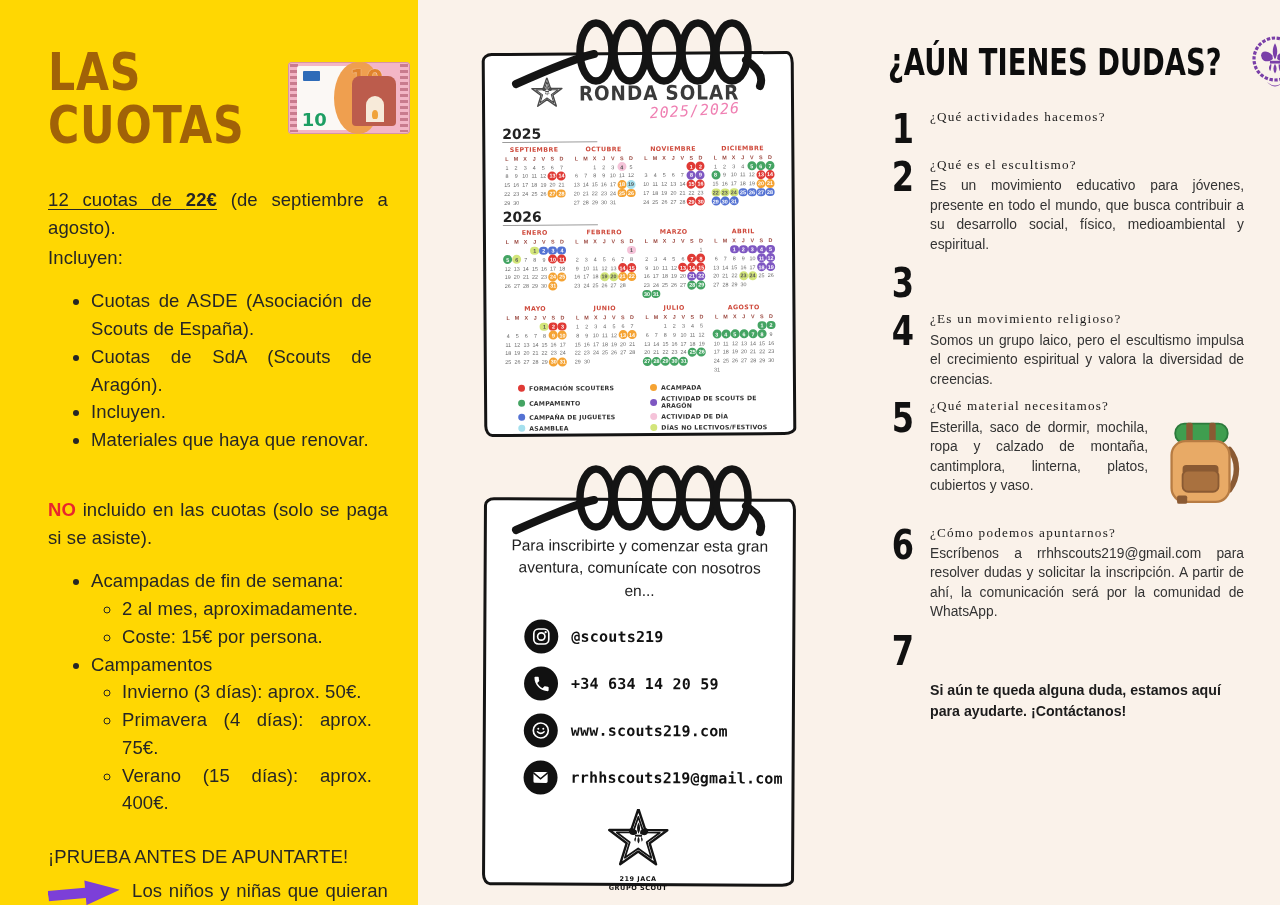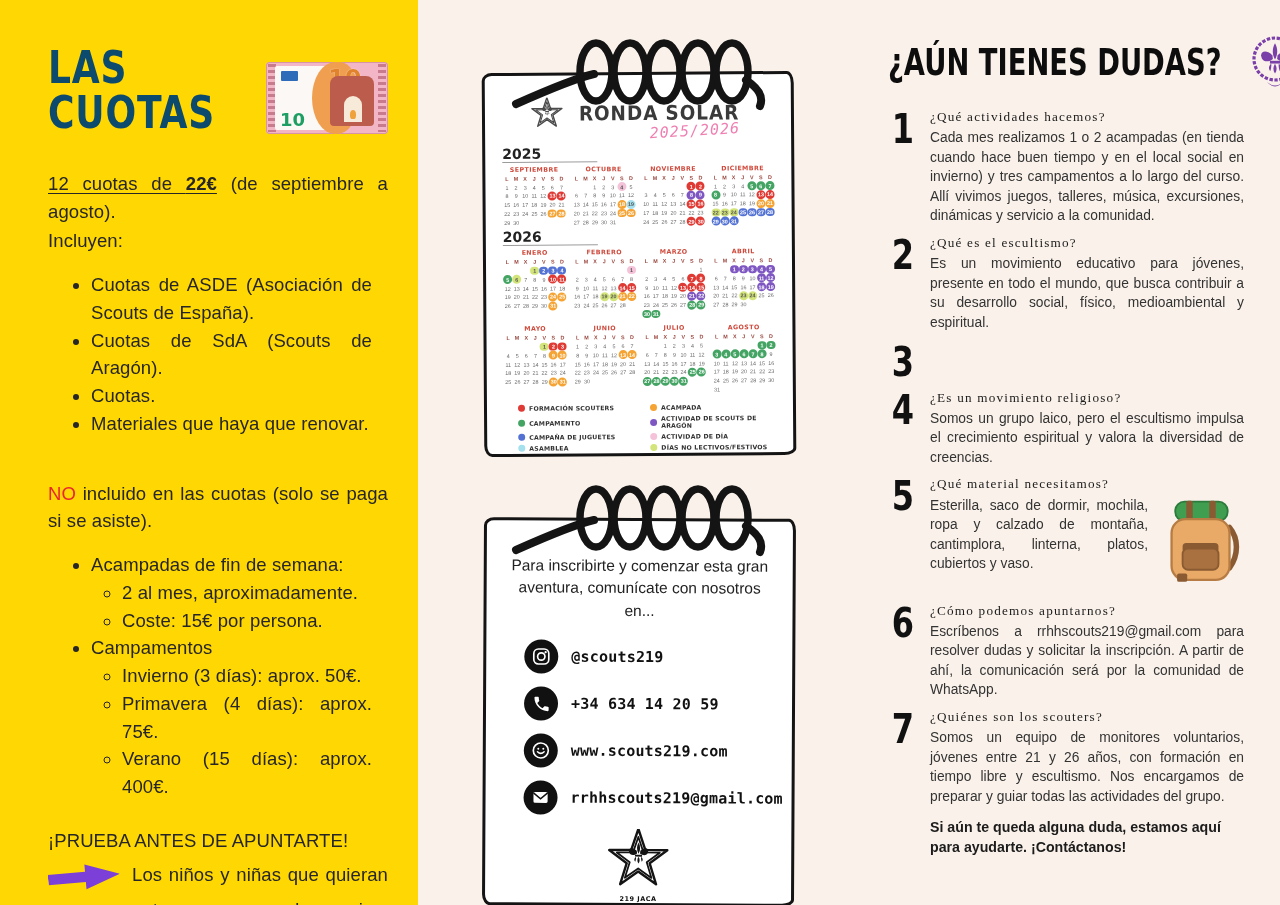--- a/index.html
+++ b/index.html
@@ -8,48 +8,48 @@
     --calred:#cf4a3c;
   }
   *{box-sizing:border-box;margin:0;padding:0}
   html,body{margin:0;padding:0;background:#888}
   body{font-family:"Liberation Sans",sans-serif}
   .page{width:1280px;height:905px;display:flex;overflow:hidden;background:var(--cream);position:relative;margin:0 auto}
 
   
   .left{width:418px;flex:none;background:var(--yellow);padding:46px 30px 0 48px;color:var(--body)}
   .title-row{display:flex;align-items:flex-start;justify-content:space-between;margin-bottom:34px}
-  .big-title{font-family:"DejaVu Sans",sans-serif;font-weight:800;font-size:44px;line-height:1.02;color:#0c4a6e;letter-spacing:1px}
+  .big-title{font-family:"DejaVu Sans",sans-serif;font-weight:800;font-size:52px;line-height:1.02;color:#a16207;letter-spacing:1px}
   .big-title span{display:block;transform:scaleX(.82);transform-origin:left center;white-space:nowrap}
   .banknote{position:relative;width:122px;height:72px;background:#f3b6c6;border-radius:4px;margin-top:16px;flex:none;overflow:hidden;box-shadow:0 0 0 1px #d794a6 inset}
   .bn-white{position:absolute;left:9px;top:4px;width:52px;height:64px;background:#fbf8f5;border-radius:2px}
   .bn-blue{position:absolute;left:15px;top:9px;width:17px;height:10px;background:#2e6bb8;border-radius:1px}
   .bn-green10{position:absolute;left:14px;bottom:4px;font-weight:700;font-size:18px;color:#1d9e63;font-family:"DejaVu Sans",sans-serif}
   .bn-orange{position:absolute;left:46px;top:0;width:46px;height:72px;background:#ef9f4f;border-radius:50% 40% 45% 50%}
   .bn-10{position:absolute;left:62px;top:3px;font-weight:800;font-size:24px;color:#e0832c;font-family:"DejaVu Sans",sans-serif;text-shadow:0 0 1px #fff}
   .bn-arch{position:absolute;right:14px;top:14px;width:44px;height:50px;background:#bc5c4c;border-radius:8px 8px 4px 4px}
   .bn-arch-in{position:absolute;right:26px;top:34px;width:18px;height:26px;background:#f7ead9;border-radius:9px 9px 0 0}
   .bn-flame{position:absolute;right:32px;top:48px;width:6px;height:9px;background:#f0a23a;border-radius:50% 50% 40% 40%}
   .bn-strip{position:absolute;right:2px;top:2px;width:8px;height:68px;background:repeating-linear-gradient(#c97b8e 0 3px,#f3b6c6 3px 6px)}
   .bn-strip.l{left:2px;right:auto}
   .ltext{font-size:18.5px;line-height:1.5;text-align:justify;letter-spacing:.1px}
   .ltext p{margin-bottom:2px}
   .u{text-decoration:underline;text-underline-offset:3px}
   .b{font-weight:700}
-  .red{color:var(--red);font-weight:400}
+  .red{color:var(--red);font-weight:700}
   ul.l1{list-style:disc;padding-left:27px;margin:16px}
   ul.l1 li{margin:0}
   ul.l2{list-style:circle;padding-left:31px}
   .gap{height:26px}
   .prueba{margin-top:26px;margin-bottom:14px;text-align:left}
   .arrow{float:left;width:72px;height:28px;background:var(--arrow);clip-path:polygon(0 32%,52% 32%,52% 6%,100% 50%,52% 94%,52% 68%,0 68%);margin:6px 12px 4px 0;transform:rotate(-5deg)}
   .try-par{text-align:justify;line-height:1.9}
 
   
-  .middle{width:442px;flex:none;padding-top:72px}
+  .middle{width:442px;flex:none;padding-top:52px}
   .notebook{position:relative;width:312px;margin:0 auto}
   .notebook + .notebook{margin-top:62px}
   .spiral{position:absolute;top:-44px;left:50%;transform:translateX(-50%);z-index:3}
   .card{position:relative;background:#fff;border:3.5px solid #141414;border-radius:10px 7px 12px 8px/8px 12px 7px 11px;z-index:1}
   .cal-card{padding:46px 17px 10px;transform:rotate(-.4deg);height:384px}
   .con-card{padding:52px 22px 16px;transform:rotate(.3deg);height:388px;text-align:center}
 
   
   .cal-head{display:flex;align-items:center;justify-content:center;gap:8px;margin-top:-24px}
   .ronda-title{font-family:"DejaVu Sans",sans-serif;font-weight:800;font-size:20px;color:#3a3a3a;letter-spacing:1px;transform:scaleX(.92)}
@@ -140,21 +140,21 @@
         <div class="bn-green10">10</div>
         <div class="bn-strip"></div>
       </div>
     </div>
     <div class="ltext">
       <p><span class="u"><span>12 cuotas de </span><span class="b">22€</span></span><span> (de septiembre a agosto).</span></p>
       <p>Incluyen:</p>
       <ul class="l1" id="includes-list">
           <li>Cuotas de ASDE (Asociación de Scouts de España).</li>
           <li>Cuotas de SdA (Scouts de Aragón).</li>
-          <li>Cuotas.</li>
+          <li>Incluyen.</li>
           <li>Materiales que haya que renovar.</li>
         </ul>
       <div class="gap"></div>
       <p><span class="red">NO</span><span> incluido en las cuotas (solo se paga si se asiste).</span></p>
       <ul class="l1" id="notincluded-list">
           <li>Acampadas de fin de semana:<ul class="l2">
               <li>2 al mes, aproximadamente.</li>
               <li>Coste: 15€ por persona.</li>
             </ul></li>
           <li>Campamentos<ul class="l2">
@@ -842,21 +842,20 @@
         <circle cx="28" cy="25" r="21" fill="none" stroke="#7a3fa8" stroke-width="3.2" stroke-dasharray="3.4 1.6"></circle>
         <use href="#fleur" fill="#7a3fa8" transform="translate(11,8.5) scale(0.85)"></use>
         <path d="M20 48 q8 7 16 0 q-8 9 -16 0" fill="#7a3fa8"></path>
       </svg>
     </div>
     <div id="faq-list">
         <div class="faq-item">
           <div class="faq-num">1</div>
           <div class="faq-body">
             <div class="faq-q">¿Qué actividades hacemos?</div>
-            <div class="faq-a">Cada mes realizamos 1 o 2 acampadas (en tienda cuando hace buen tiempo y en el local social en invierno) y tres campamentos a lo largo del curso. Allí vivimos juegos, talleres, música, excursiones, dinámicas y servicio a la comunidad.</div>
           </div>
         </div>
         <div class="faq-item">
           <div class="faq-num">2</div>
           <div class="faq-body">
             <div class="faq-q">¿Qué es el escultismo?</div>
             <div class="faq-a">Es un movimiento educativo para jóvenes, presente en todo el mundo, que busca contribuir a su desarrollo social, físico, medioambiental y espiritual.</div>
           </div>
         </div>
         <div class="faq-item">
@@ -889,22 +888,18 @@
         </div>
         <div class="faq-item">
           <div class="faq-num">6</div>
           <div class="faq-body">
             <div class="faq-q">¿Cómo podemos apuntarnos?</div>
             <div class="faq-a">Escríbenos a rrhhscouts219@gmail.com para resolver dudas y solicitar la inscripción. A partir de ahí, la comunicación será por la comunidad de WhatsApp.</div>
           </div>
         </div>
         <div class="faq-item">
           <div class="faq-num">7</div>
-          <div class="faq-body">
-            <div class="faq-q">¿Quiénes son los scouters?</div>
-            <div class="faq-a">Somos un equipo de monitores voluntarios, jóvenes entre 21 y 26 años, con formación en tiempo libre y escultismo. Nos encargamos de preparar y guiar todas las actividades del grupo.</div>
-          </div>
         </div>
       </div>
     <p class="faq-footer">Si aún te queda alguna duda, estamos aquí para ayudarte. ¡Contáctanos!</p>
   </section>
 
 </div>
 
 </body></html>

